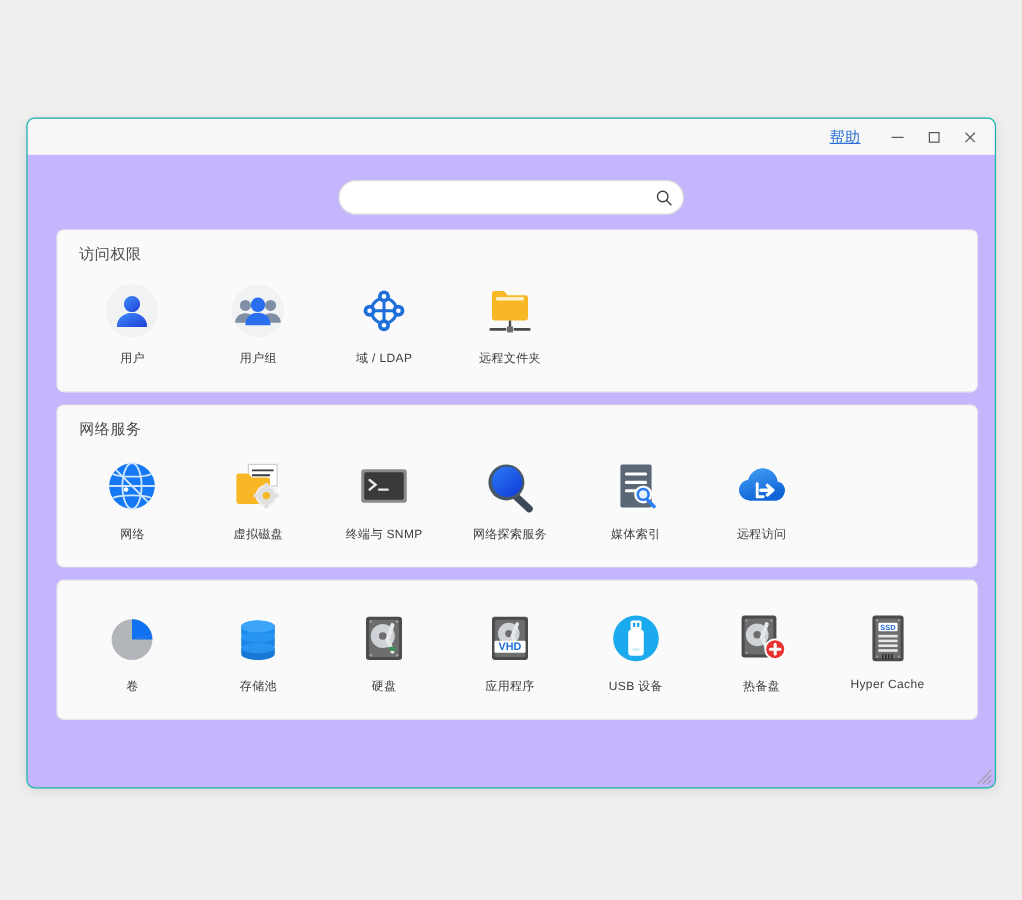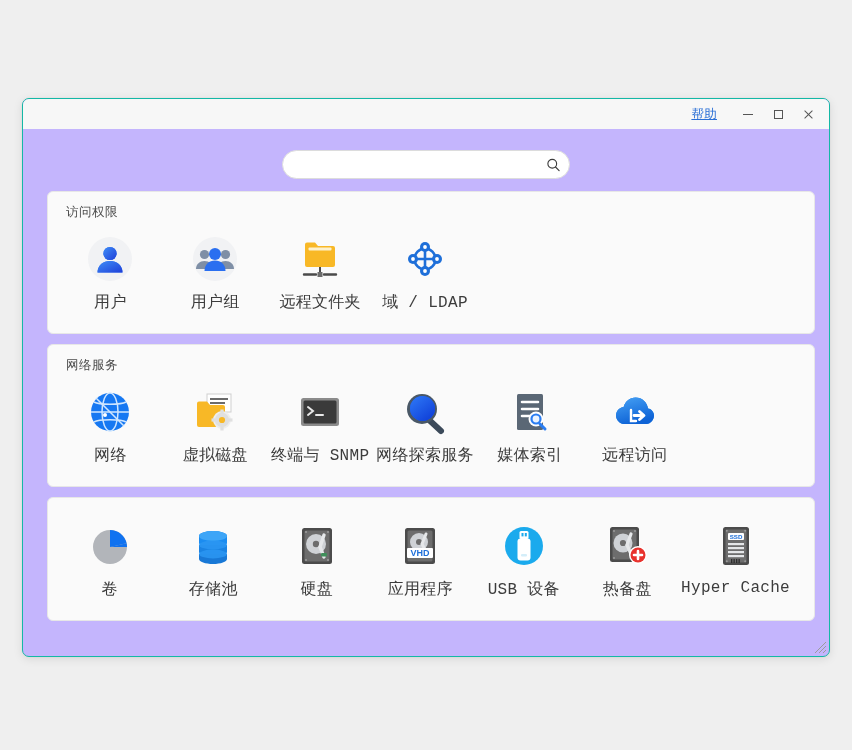--- a/index.html
+++ b/index.html
@@ -128,25 +128,24 @@
     padding: 10px 2px 12px 2px;
     cursor: pointer;
     border-radius: 5px;
   }
   .tile-icon {
     width: 48px; height: 48px;
     display: flex; align-items: flex-end; justify-content: center;
   }
   .tile-label {
     margin-top: 9px;
-    font-size: 16px;
+    font-size: 10px;
     color: #3c3c3c;
     white-space: nowrap;
     letter-spacing: .3px;
-    font-family: Liberation Mono, monospace;
   }
 
   #resize-grip {
     position: absolute;
     right: 2px; bottom: 2px;
     width: 13px; height: 13px;
     pointer-events: auto;
     cursor: nwse-resize;
   }
 </style>
@@ -217,48 +216,48 @@
               <path d="M13.5 36c0-6.4 4.7-10.4 10.5-10.4S34.5 29.6 34.5 36z" fill="#2a6ff0"></path>
             </svg>
           </div>
           <div class="tile-label">用户组</div>
         </div>
 
 
         <div class="tile">
           <div class="tile-icon">
             <svg viewBox="0 0 48 48" width="48" height="48">
-              <path d="M9 9.5a2 2 0 0 1 2-2h8l3 3.5h15a2 2 0 0 1 2 2v17a2 2 0 0 1-2 2H11a2 2 0 0 1-2-2z" fill="#f8b826"></path>
-              <rect x="12.5" y="12.5" width="23" height="3" rx="1" fill="#fdf1cd"></rect>
-              <path d="M24 32v6" stroke="#4a4a4a" stroke-width="2"></path>
-              <rect x="21.5" y="37" width="5" height="5" fill="#6c6c6c"></rect>
-              <path d="M8 39.5h12M28 39.5h12" stroke="#4a4a4a" stroke-width="2.4" stroke-linecap="round"></path>
-            </svg>
-          </div>
-          <div class="tile-label">远程文件夹</div>
-        </div>
-
-        <div class="tile">
-          <div class="tile-icon">
-            <svg viewBox="0 0 48 48" width="48" height="48">
               <g stroke="#1e6fd9" stroke-width="2.6" fill="none">
                 <path d="M24 13.5v21M13.5 24h21"></path>
                 <path d="M24 13.5c5.8 0 10.5 4.7 10.5 10.5S29.8 34.5 24 34.5 13.5 29.8 13.5 24 18.2 13.5 24 13.5z"></path>
               </g>
               <circle cx="24" cy="12" r="5" fill="#1e6fd9"></circle>
               <circle cx="24" cy="36" r="5" fill="#1e6fd9"></circle>
               <circle cx="12" cy="24" r="5" fill="#1e6fd9"></circle>
               <circle cx="36" cy="24" r="5" fill="#1e6fd9"></circle>
               <circle cx="24" cy="12" r="1.9" fill="#fff"></circle>
               <circle cx="24" cy="36" r="1.9" fill="#fff"></circle>
               <circle cx="12" cy="24" r="1.9" fill="#fff"></circle>
               <circle cx="36" cy="24" r="1.9" fill="#fff"></circle>
             </svg>
           </div>
           <div class="tile-label">域 / LDAP</div>
+        </div>
+
+        <div class="tile">
+          <div class="tile-icon">
+            <svg viewBox="0 0 48 48" width="48" height="48">
+              <path d="M9 9.5a2 2 0 0 1 2-2h8l3 3.5h15a2 2 0 0 1 2 2v17a2 2 0 0 1-2 2H11a2 2 0 0 1-2-2z" fill="#f8b826"></path>
+              <rect x="12.5" y="12.5" width="23" height="3" rx="1" fill="#fdf1cd"></rect>
+              <path d="M24 32v6" stroke="#4a4a4a" stroke-width="2"></path>
+              <rect x="21.5" y="37" width="5" height="5" fill="#6c6c6c"></rect>
+              <path d="M8 39.5h12M28 39.5h12" stroke="#4a4a4a" stroke-width="2.4" stroke-linecap="round"></path>
+            </svg>
+          </div>
+          <div class="tile-label">远程文件夹</div>
         </div>
 
 
         <div></div>
       </div>
     </div>
 
     <div class="section-card">
       <div class="section-title">网络服务</div>
       <div class="tile-grid">

